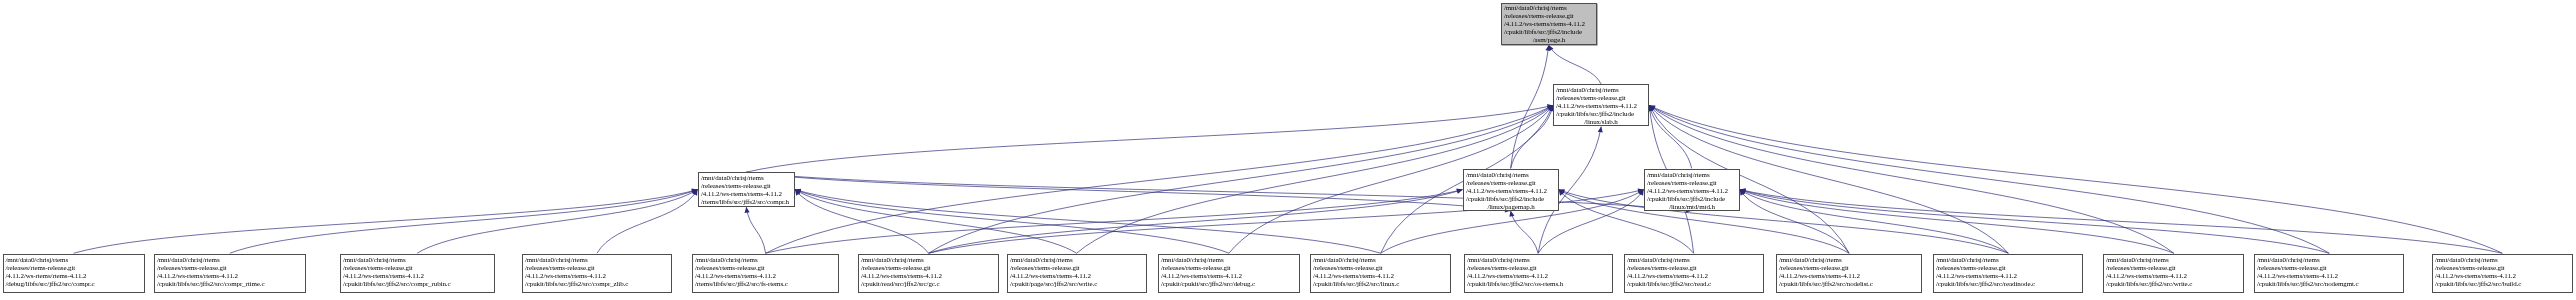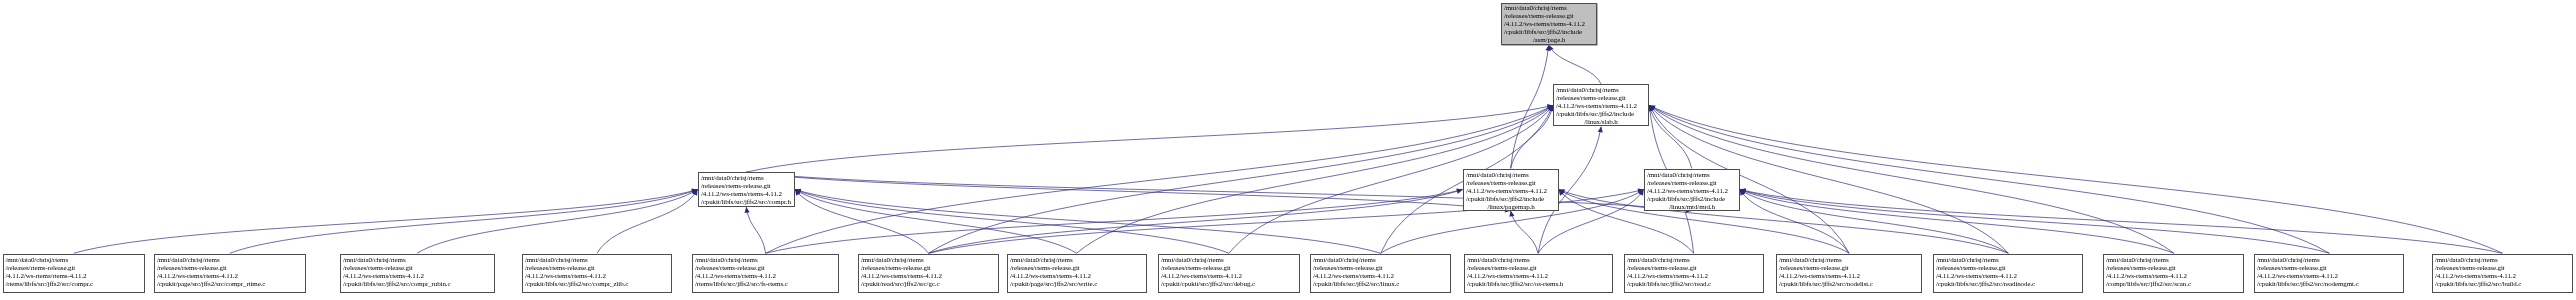--- a/index.html
+++ b/index.html
@@ -138,33 +138,33 @@
       <polygon points="2786,304 2795.827483770299,302.5645339626039 2793.412719019802,310.6099619313175" fill="#2a2a7a"></polygon>
       <path d="M 4007 406 C 3787.22 355 3005.78 355 2786 304" fill="none" stroke="#2a2a7a" stroke-width="1.1"></path>
       <polygon points="2786,304 2795.716438828367,301.9431051328273 2793.8176684521854,310.12568853041853" fill="#2a2a7a"></polygon>
       <path d="M 1195 276 C 1415.32 307 2198.68 307 2419 338" fill="none" stroke="#2a2a7a" stroke-width="1.1"></path>
       <polygon points="2419,338 2409.502594199439,340.90504441609295 2410.6729826705177,332.5869802887393" fill="#2a2a7a"></polygon>
       <path d="M 1195 276 C 1467.52 307 2436.48 307 2709 338" fill="none" stroke="#2a2a7a" stroke-width="1.1"></path>
       <polygon points="2709,338 2699.582968191924,341.1558694405322 2700.5323716031635,332.80969467823974" fill="#2a2a7a"></polygon>
     </svg>
 <div class="node root" style="left: 1501px; top: 2.5px; width: 96px; height: 42px; background: rgb(191, 191, 191); border-color: rgb(77, 77, 77);"><span class="line l">/mnt/data0/chrisj/rtems</span><span class="line l">/releases/rtems-release.git</span><span class="line l">/4.11.2/ws-rtems/rtems-4.11.2</span><span class="line l">/cpukit/libfs/src/jffs2/include</span><span class="line c">/asm/page.h</span></div>
     <div class="node" style="left: 1553px; top: 84px; width: 96px; height: 42px; background: rgb(255, 255, 255); border-color: rgb(77, 77, 77);"><span class="line l">/mnt/data0/chrisj/rtems</span><span class="line l">/releases/rtems-release.git</span><span class="line l">/4.11.2/ws-rtems/rtems-4.11.2</span><span class="line l">/cpukit/libfs/src/jffs2/include</span><span class="line c">/linux/slab.h</span></div>
-    <div class="node" style="left: 698px; top: 172px; width: 97px; height: 35px; background: rgb(255, 255, 255); border-color: rgb(77, 77, 77);"><span class="line l">/mnt/data0/chrisj/rtems</span><span class="line l">/releases/rtems-release.git</span><span class="line l">/4.11.2/ws-rtems/rtems-4.11.2</span><span class="line l">/cpukit/libfs/src/jffs2/src/compr.h</span></div>
+    <div class="node" style="left: 698px; top: 172px; width: 97px; height: 35px; background: rgb(255, 255, 255); border-color: rgb(77, 77, 77);"><span class="line l">/mnt/data0/chrisj/rtems</span><span class="line l">/releases/rtems-release.git</span><span class="line l">/4.11.2/ws-rtems/rtems-4.11.2</span><span class="line l">/rtems/libfs/src/jffs2/src/compr.h</span></div>
     <div class="node" style="left: 1463px; top: 169px; width: 96px; height: 42px; background: rgb(255, 255, 255); border-color: rgb(77, 77, 77);"><span class="line l">/mnt/data0/chrisj/rtems</span><span class="line l">/releases/rtems-release.git</span><span class="line l">/4.11.2/ws-rtems/rtems-4.11.2</span><span class="line l">/cpukit/libfs/src/jffs2/include</span><span class="line c">/linux/pagemap.h</span></div>
     <div class="node" style="left: 1644px; top: 169px; width: 96px; height: 42px; background: rgb(255, 255, 255); border-color: rgb(77, 77, 77);"><span class="line l">/mnt/data0/chrisj/rtems</span><span class="line l">/releases/rtems-release.git</span><span class="line l">/4.11.2/ws-rtems/rtems-4.11.2</span><span class="line l">/cpukit/libfs/src/jffs2/include</span><span class="line c">/linux/mtd/mtd.h</span></div>
-    <div class="node" style="left: 2.5px; top: 254px; width: 142px; height: 39px; background: rgb(255, 255, 255); border-color: rgb(77, 77, 77);"><span class="line l">/mnt/data0/chrisj/rtems</span><span class="line l">/releases/rtems-release.git</span><span class="line l">/4.11.2/ws-rtems/rtems-4.11.2</span><span class="line l">/rtems/libfs/src/jffs2/src/compr.c</span></div>
-    <div class="node" style="left: 154px; top: 254px; width: 152px; height: 39px; background: rgb(255, 255, 255); border-color: rgb(77, 77, 77);"><span class="line l">/mnt/data0/chrisj/rtems</span><span class="line l">/releases/rtems-release.git</span><span class="line l">/4.11.2/ws-rtems/rtems-4.11.2</span><span class="line l">/cpukit/page/src/jffs2/src/compr_rtime.c</span></div>
+    <div class="node" style="left: 2.5px; top: 254px; width: 142px; height: 39px; background: rgb(255, 255, 255); border-color: rgb(77, 77, 77);"><span class="line l">/mnt/data0/chrisj/rtems</span><span class="line l">/releases/rtems-release.git</span><span class="line l">/4.11.2/ws-rtems/rtems-4.11.2</span><span class="line l">/debug/libfs/src/jffs2/src/compr.c</span></div>
+    <div class="node" style="left: 154px; top: 254px; width: 152px; height: 39px; background: rgb(255, 255, 255); border-color: rgb(77, 77, 77);"><span class="line l">/mnt/data0/chrisj/rtems</span><span class="line l">/releases/rtems-release.git</span><span class="line l">/4.11.2/ws-rtems/rtems-4.11.2</span><span class="line l">/cpukit/libfs/src/jffs2/src/compr_rtime.c</span></div>
     <div class="node" style="left: 340px; top: 254px; width: 155px; height: 39px; background: rgb(255, 255, 255); border-color: rgb(77, 77, 77);"><span class="line l">/mnt/data0/chrisj/rtems</span><span class="line l">/releases/rtems-release.git</span><span class="line l">/4.11.2/ws-rtems/rtems-4.11.2</span><span class="line l">/cpukit/libfs/src/jffs2/src/compr_rubin.c</span></div>
     <div class="node" style="left: 522px; top: 254px; width: 150px; height: 39px; background: rgb(255, 255, 255); border-color: rgb(77, 77, 77);"><span class="line l">/mnt/data0/chrisj/rtems</span><span class="line l">/releases/rtems-release.git</span><span class="line l">/4.11.2/ws-rtems/rtems-4.11.2</span><span class="line l">/cpukit/libfs/src/jffs2/src/compr_zlib.c</span></div>
     <div class="node" style="left: 692px; top: 254px; width: 147px; height: 39px; background: rgb(255, 255, 255); border-color: rgb(77, 77, 77);"><span class="line l">/mnt/data0/chrisj/rtems</span><span class="line l">/releases/rtems-release.git</span><span class="line l">/4.11.2/ws-rtems/rtems-4.11.2</span><span class="line l">/rtems/libfs/src/jffs2/src/fs-rtems.c</span></div>
     <div class="node" style="left: 858px; top: 254px; width: 141px; height: 39px; background: rgb(255, 255, 255); border-color: rgb(77, 77, 77);"><span class="line l">/mnt/data0/chrisj/rtems</span><span class="line l">/releases/rtems-release.git</span><span class="line l">/4.11.2/ws-rtems/rtems-4.11.2</span><span class="line l">/cpukit/read/src/jffs2/src/gc.c</span></div>
     <div class="node" style="left: 1007px; top: 254px; width: 140px; height: 39px; background: rgb(255, 255, 255); border-color: rgb(77, 77, 77);"><span class="line l">/mnt/data0/chrisj/rtems</span><span class="line l">/releases/rtems-release.git</span><span class="line l">/4.11.2/ws-rtems/rtems-4.11.2</span><span class="line l">/cpukit/page/src/jffs2/src/write.c</span></div>
     <div class="node" style="left: 1158px; top: 254px; width: 142px; height: 39px; background: rgb(255, 255, 255); border-color: rgb(77, 77, 77);"><span class="line l">/mnt/data0/chrisj/rtems</span><span class="line l">/releases/rtems-release.git</span><span class="line l">/4.11.2/ws-rtems/rtems-4.11.2</span><span class="line l">/cpukit/cpukit/src/jffs2/src/debug.c</span></div>
     <div class="node" style="left: 1310px; top: 254px; width: 141px; height: 39px; background: rgb(255, 255, 255); border-color: rgb(77, 77, 77);"><span class="line l">/mnt/data0/chrisj/rtems</span><span class="line l">/releases/rtems-release.git</span><span class="line l">/4.11.2/ws-rtems/rtems-4.11.2</span><span class="line l">/cpukit/libfs/src/jffs2/src/linux.c</span></div>
     <div class="node" style="left: 1464px; top: 254px; width: 149px; height: 39px; background: rgb(255, 255, 255); border-color: rgb(77, 77, 77);"><span class="line l">/mnt/data0/chrisj/rtems</span><span class="line l">/releases/rtems-release.git</span><span class="line l">/4.11.2/ws-rtems/rtems-4.11.2</span><span class="line l">/cpukit/libfs/src/jffs2/src/os-rtems.h</span></div>
     <div class="node" style="left: 1624px; top: 254px; width: 140px; height: 39px; background: rgb(255, 255, 255); border-color: rgb(77, 77, 77);"><span class="line l">/mnt/data0/chrisj/rtems</span><span class="line l">/releases/rtems-release.git</span><span class="line l">/4.11.2/ws-rtems/rtems-4.11.2</span><span class="line l">/cpukit/libfs/src/jffs2/src/read.c</span></div>
     <div class="node" style="left: 1776px; top: 254px; width: 146px; height: 39px; background: rgb(255, 255, 255); border-color: rgb(77, 77, 77);"><span class="line l">/mnt/data0/chrisj/rtems</span><span class="line l">/releases/rtems-release.git</span><span class="line l">/4.11.2/ws-rtems/rtems-4.11.2</span><span class="line l">/cpukit/libfs/src/jffs2/src/nodelist.c</span></div>
     <div class="node" style="left: 1933px; top: 254px; width: 150px; height: 39px; background: rgb(255, 255, 255); border-color: rgb(77, 77, 77);"><span class="line l">/mnt/data0/chrisj/rtems</span><span class="line l">/releases/rtems-release.git</span><span class="line l">/4.11.2/ws-rtems/rtems-4.11.2</span><span class="line l">/cpukit/libfs/src/jffs2/src/readinode.c</span></div>
-    <div class="node" style="left: 2103px; top: 254px; width: 141px; height: 39px; background: rgb(255, 255, 255); border-color: rgb(77, 77, 77);"><span class="line l">/mnt/data0/chrisj/rtems</span><span class="line l">/releases/rtems-release.git</span><span class="line l">/4.11.2/ws-rtems/rtems-4.11.2</span><span class="line l">/compr/libfs/src/jffs2/src/scan.c</span></div>
+    <div class="node" style="left: 2103px; top: 254px; width: 141px; height: 39px; background: rgb(255, 255, 255); border-color: rgb(77, 77, 77);"><span class="line l">/mnt/data0/chrisj/rtems</span><span class="line l">/releases/rtems-release.git</span><span class="line l">/4.11.2/ws-rtems/rtems-4.11.2</span><span class="line l">/cpukit/libfs/src/jffs2/src/write.c</span></div>
     <div class="node" style="left: 2254px; top: 254px; width: 150px; height: 39px; background: rgb(255, 255, 255); border-color: rgb(77, 77, 77);"><span class="line l">/mnt/data0/chrisj/rtems</span><span class="line l">/releases/rtems-release.git</span><span class="line l">/4.11.2/ws-rtems/rtems-4.11.2</span><span class="line l">/cpukit/libfs/src/jffs2/src/nodemgmt.c</span></div>
     <div class="node" style="left: 2432px; top: 254px; width: 141px; height: 39px; background: rgb(255, 255, 255); border-color: rgb(77, 77, 77);"><span class="line l">/mnt/data0/chrisj/rtems</span><span class="line l">/releases/rtems-release.git</span><span class="line l">/4.11.2/ws-rtems/rtems-4.11.2</span><span class="line l">/cpukit/libfs/src/jffs2/src/build.c</span></div>
   </div>
 
 
 </body></html>

